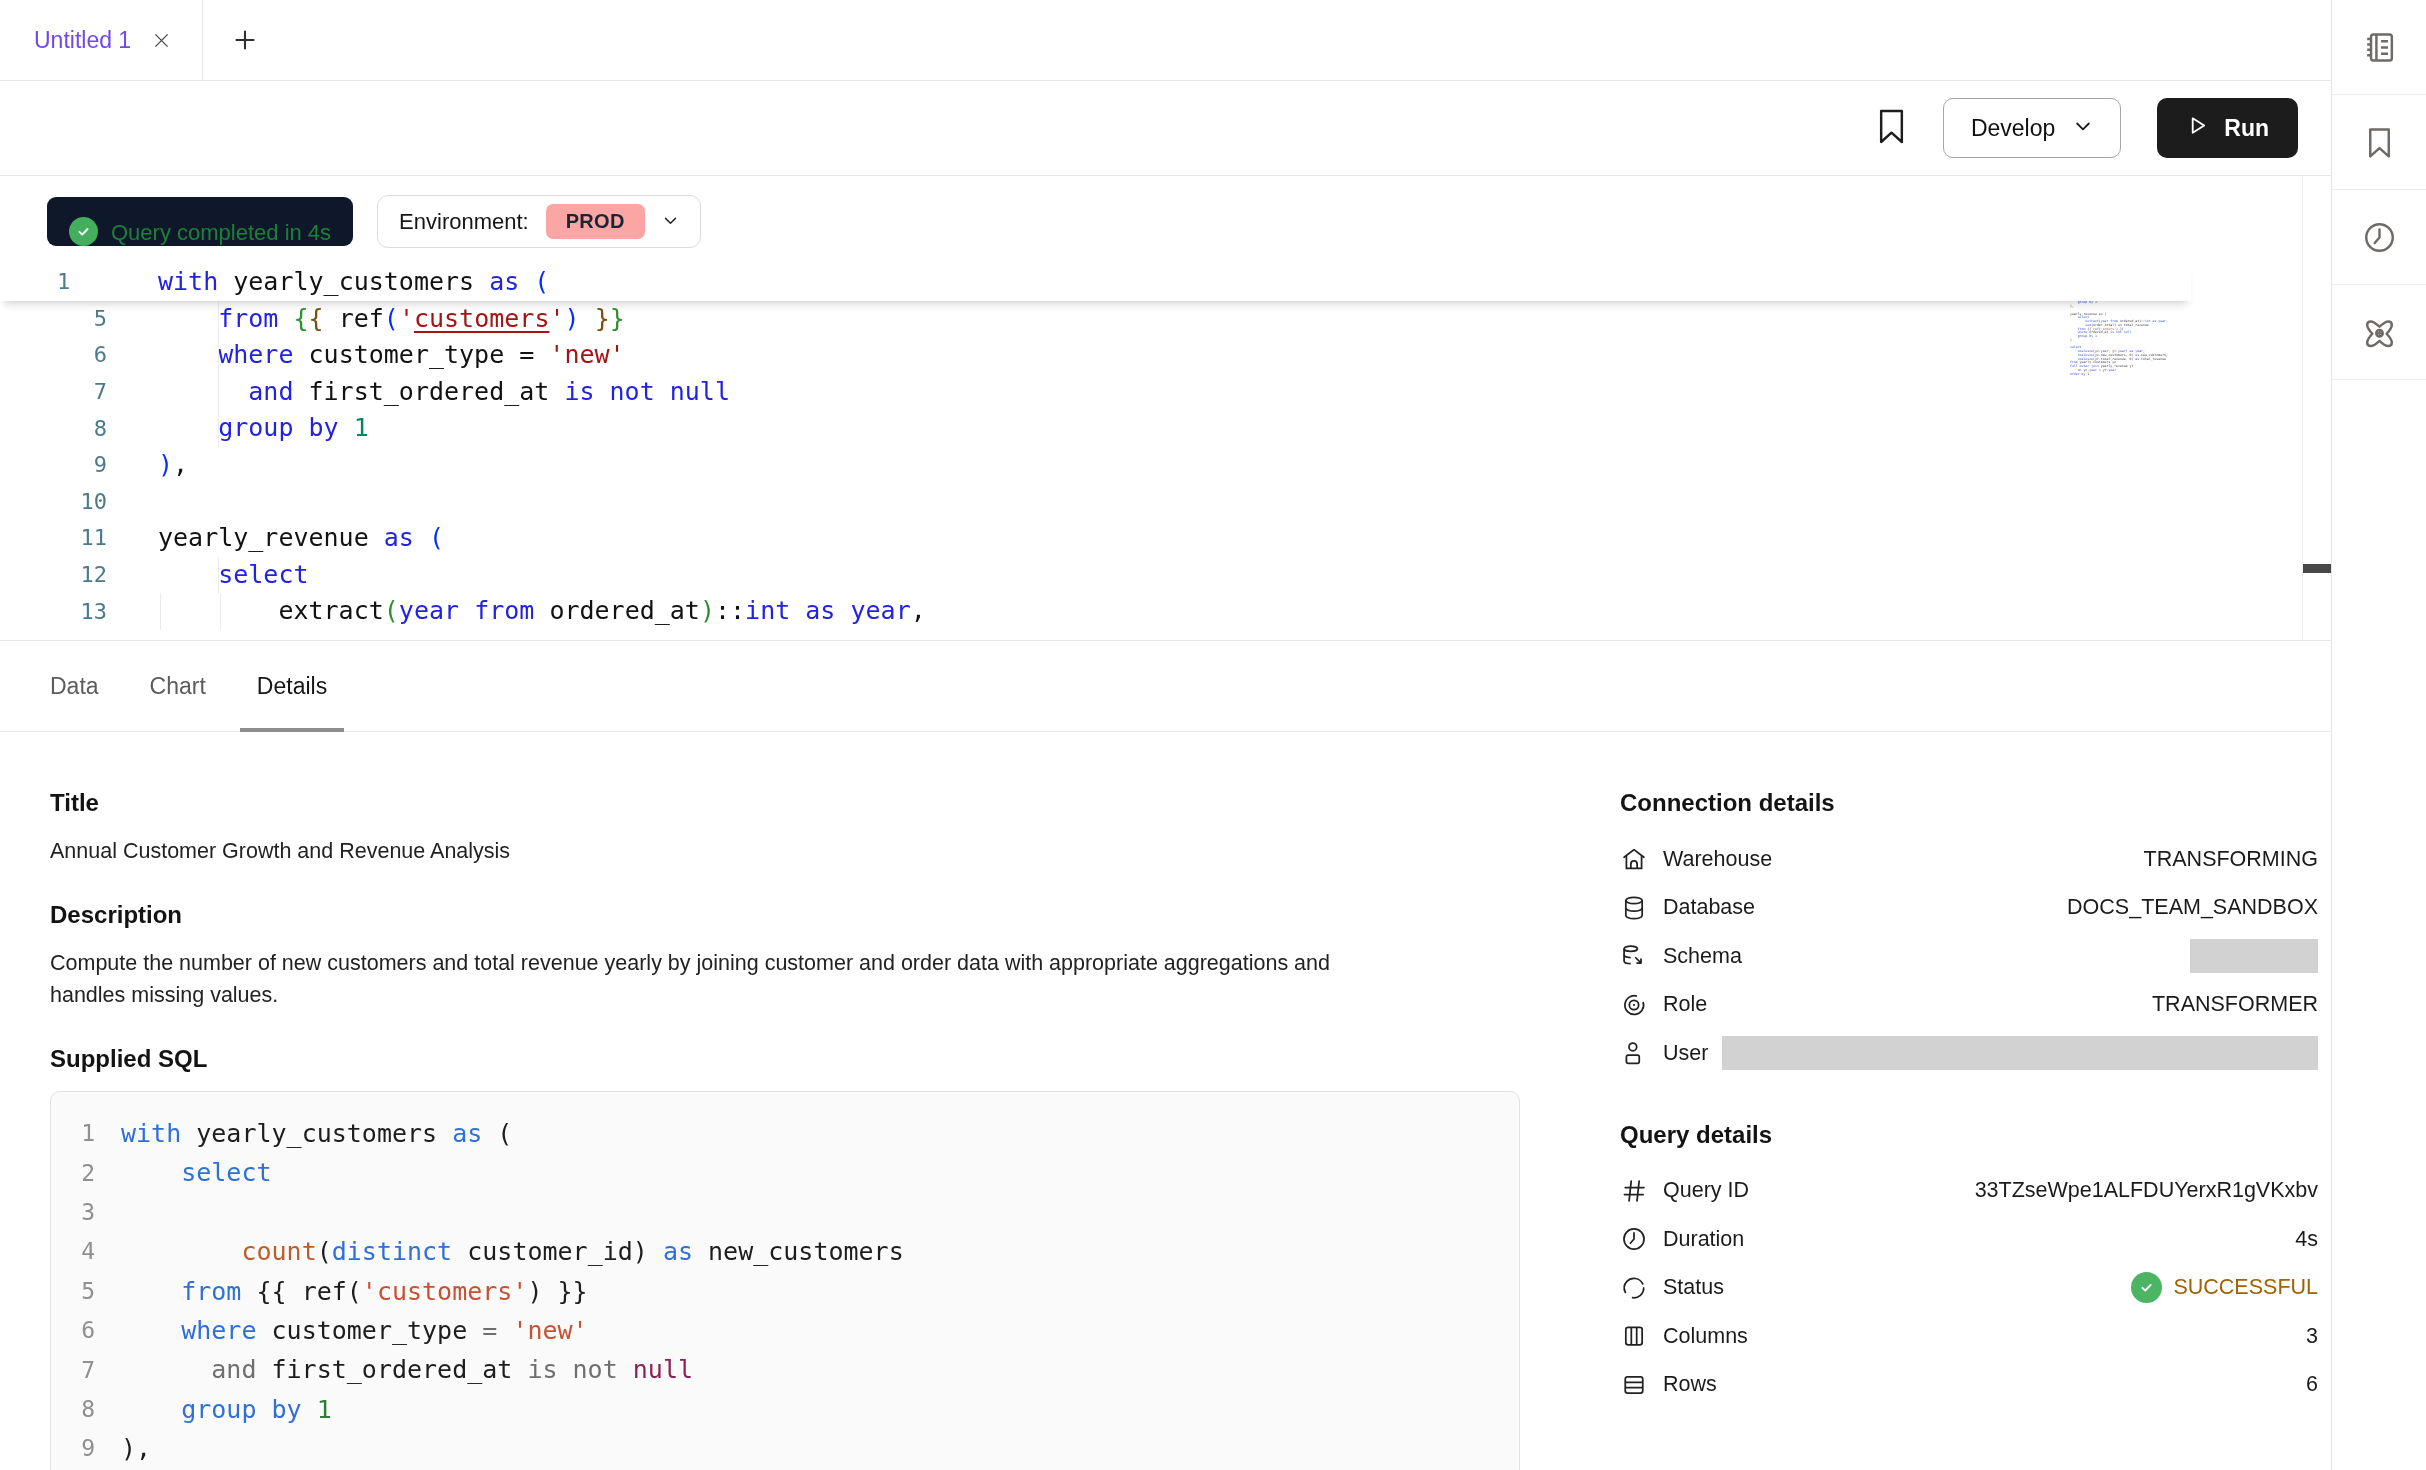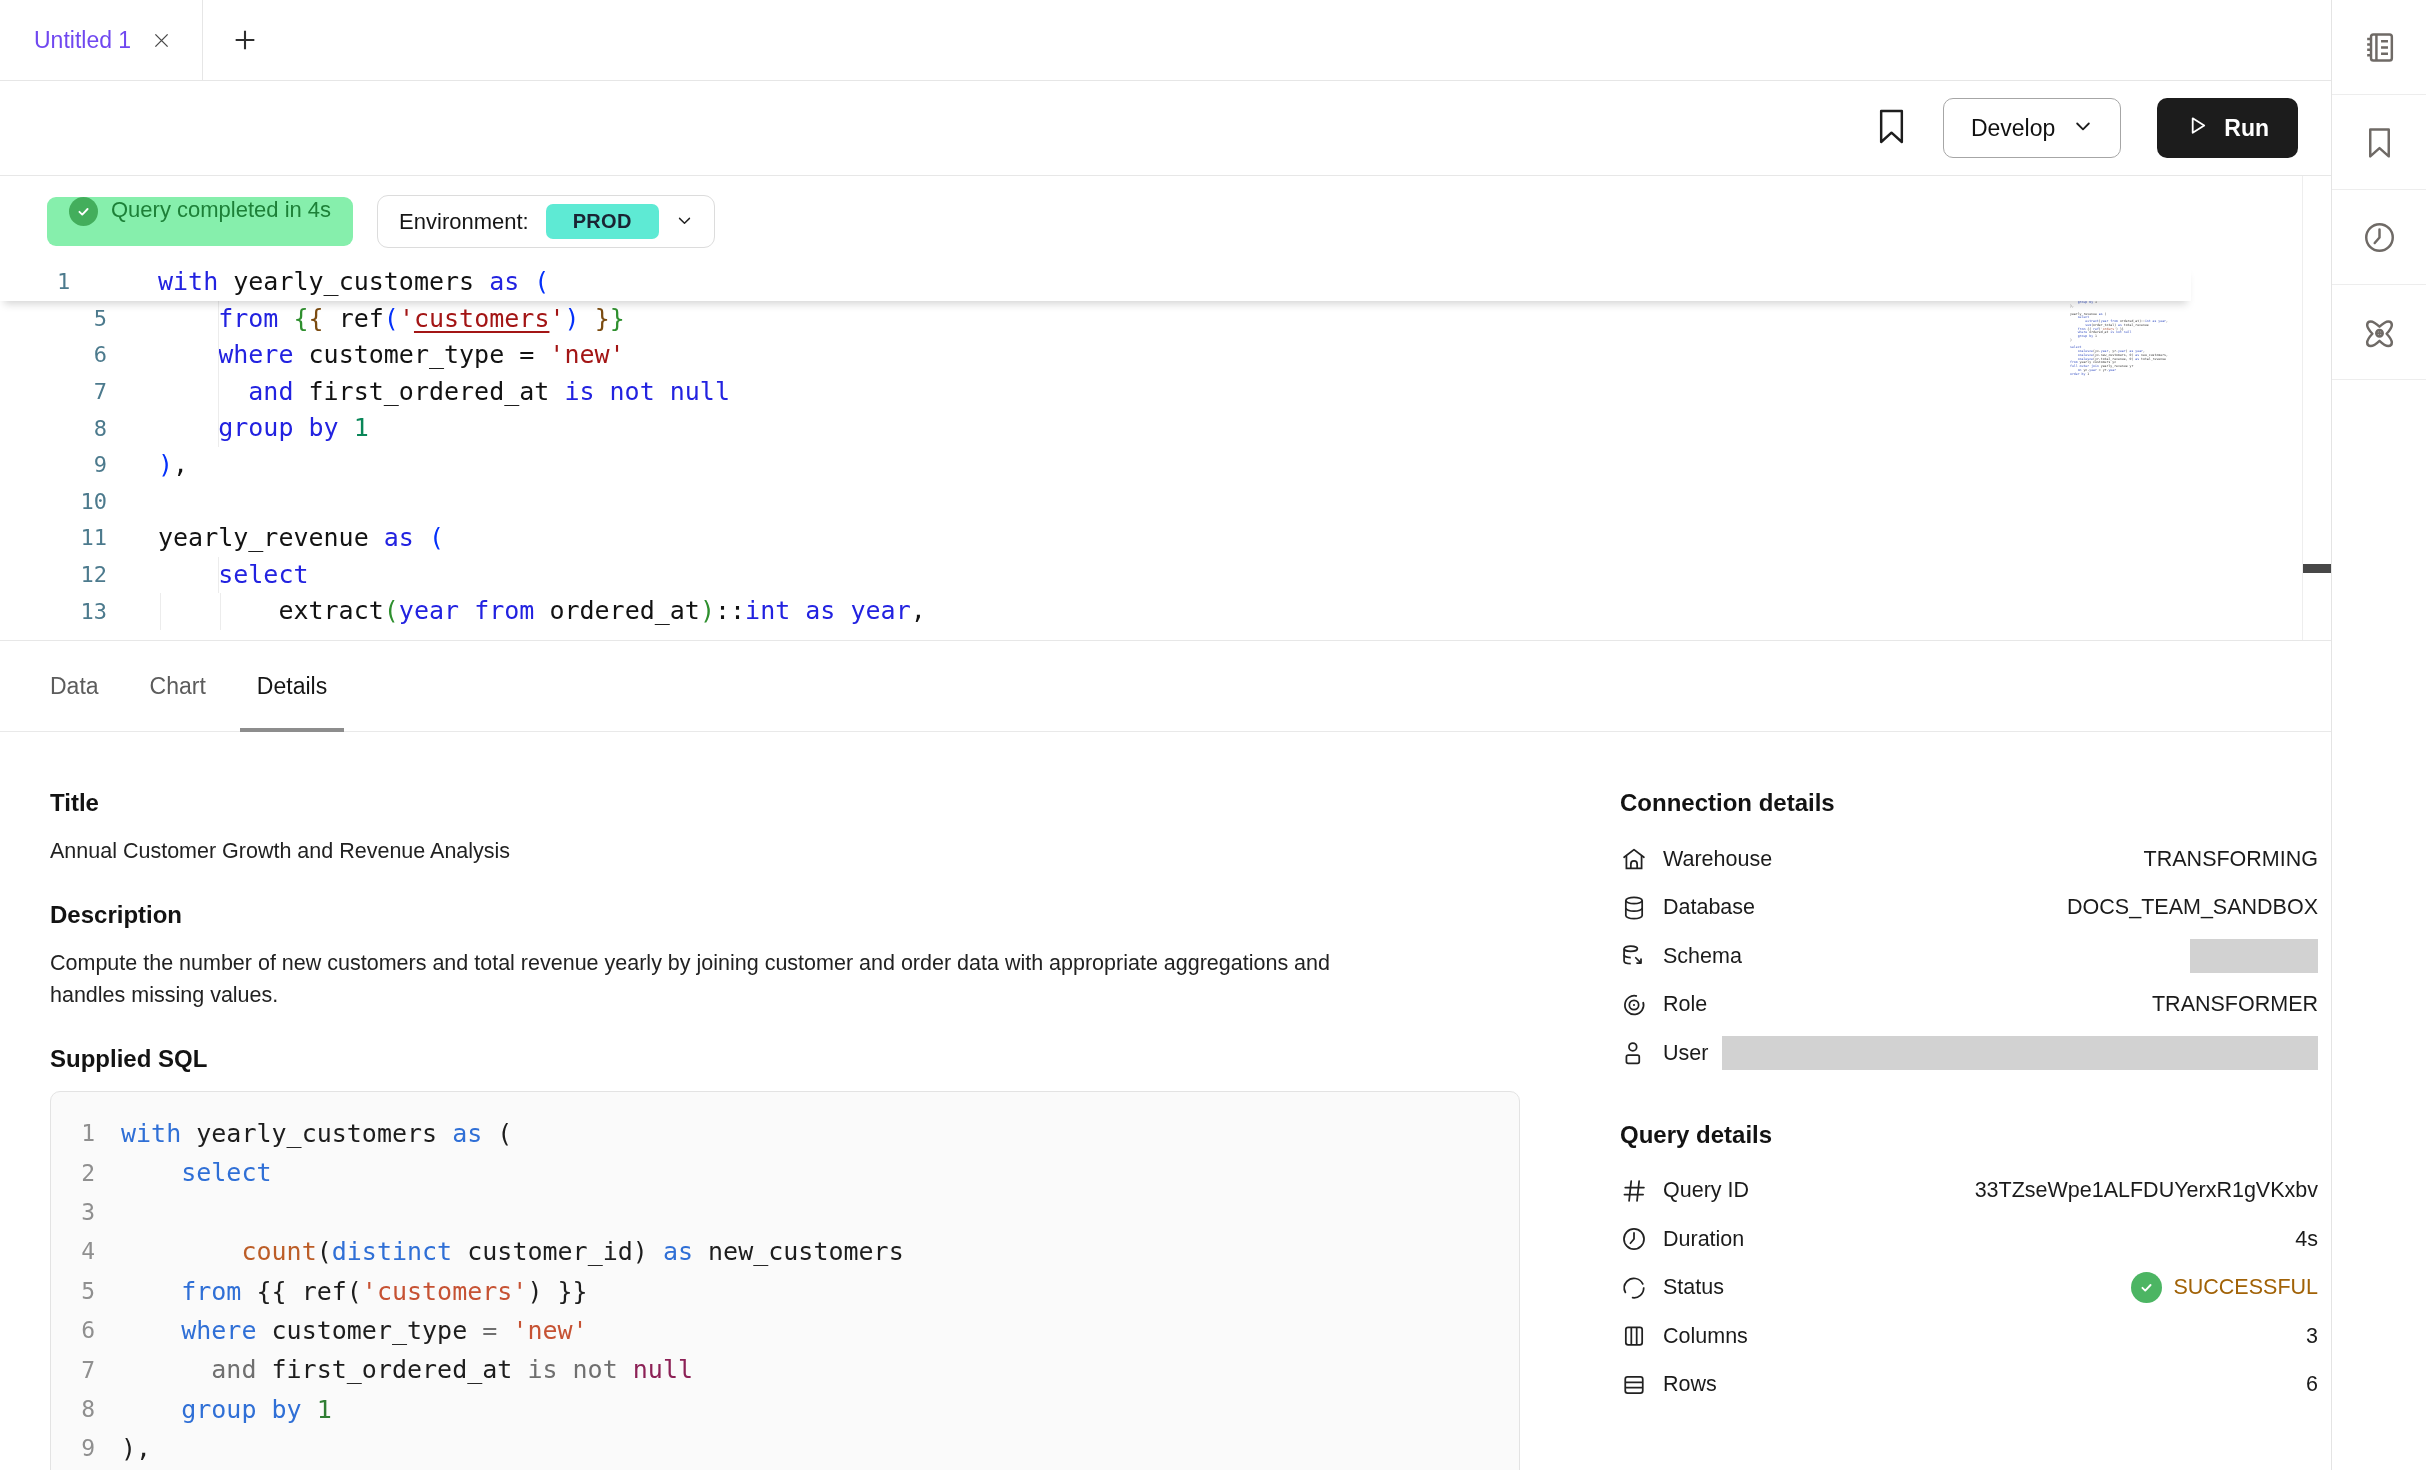--- a/index.html
+++ b/index.html
@@ -25,29 +25,29 @@
   .btn-develop { height:60px; border:1px solid #a6a6a6; border-radius:10px; background:#fff;
                  display:flex; align-items:center; gap:18px; padding:0 27px; font-size:23px; color:#111; }
   .btn-develop svg { width:20px; height:20px; stroke:#1d1d1d; stroke-width:2.2; fill:none; }
   .btn-run { height:60px; background:#1c1c1c; color:#fff; border-radius:10px; display:flex;
              align-items:center; gap:15px; padding:0 29px; font-size:23px; font-weight:700; }
   .btn-run svg { width:23px; height:23px; stroke:#fff; stroke-width:1.9; fill:none; }
 
   
   .editor { position:relative; height:465px; border-bottom:1px solid #e7e7e7; overflow:hidden; background:#fff; }
   .status-row { position:absolute; top:19px; left:47px; display:flex; gap:24px; z-index:3; align-items:center; }
-  .pill-success { height:49px; background:#86efac; border-radius:9px; display:flex; align-items:flex-start;
+  .pill-success { height:49px; background:#0f172a; border-radius:9px; display:flex; align-items:flex-end;
                   gap:13px; padding:0 22px; color:#1d8038; font-size:22px; font-weight:500; }
   .check-circle { width:29px; height:29px; border-radius:50%; background:#43ae5c; display:inline-flex;
                   align-items:center; justify-content:center; flex:none; }
   .check-circle svg { width:15px; height:15px; stroke:#fff; stroke-width:3; fill:none; }
   .check-circle.sm { width:31px; height:31px; background:#4cb563; }
   .pill-env { height:53px; background:#fff; border:1px solid #dcdcdc; border-radius:11px; display:flex;
               align-items:center; gap:17px; padding:0 21px; font-size:22px; color:#161616; }
-  .badge-prod { background:#5eead4; border-radius:7px; padding:6px 27px; font-size:20px; font-weight:600;
+  .badge-prod { background:#fca5a5; border-radius:7px; padding:6px 20px; font-size:20px; font-weight:600;
                 color:#1a2433; letter-spacing:.3px; }
   .pill-env svg { width:17px; height:17px; stroke:#222; stroke-width:2; fill:none; }
 
   .code-lines { position:absolute; top:88px; left:0; right:140px; }
   .ed-row { display:flex; height:36.6px; align-items:center; position:relative; }
   .ed-row.sticky { background:#fff; box-shadow:0 7px 8px -4px rgba(0,0,0,.17); z-index:2; }
   .ed-num { width:107px; text-align:right; color:#4c7a8d; font:22px/1 "DejaVu Sans Mono", monospace; flex:none; }
   .ed-row.sticky .ed-num { text-align:left; padding-left:57px; }
   .ed-code { margin:0 0 0 51px; font:25px/36.6px "DejaVu Sans Mono", monospace; position:relative; white-space:pre; }
   .guide { position:absolute; top:0; bottom:0; width:1px; background:#ececec; }

